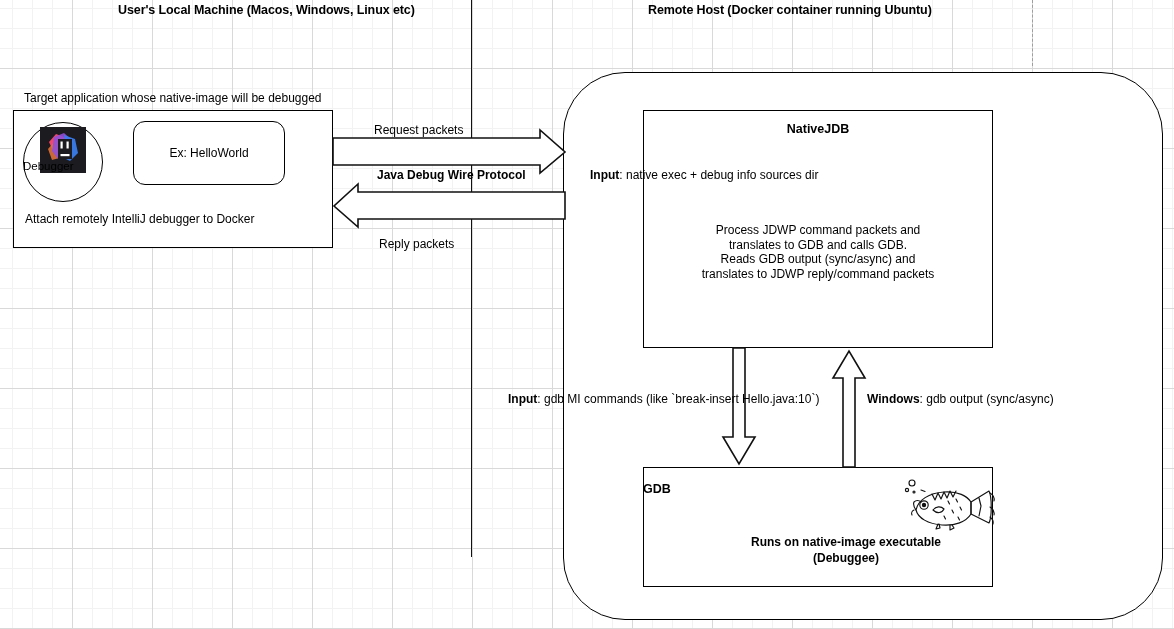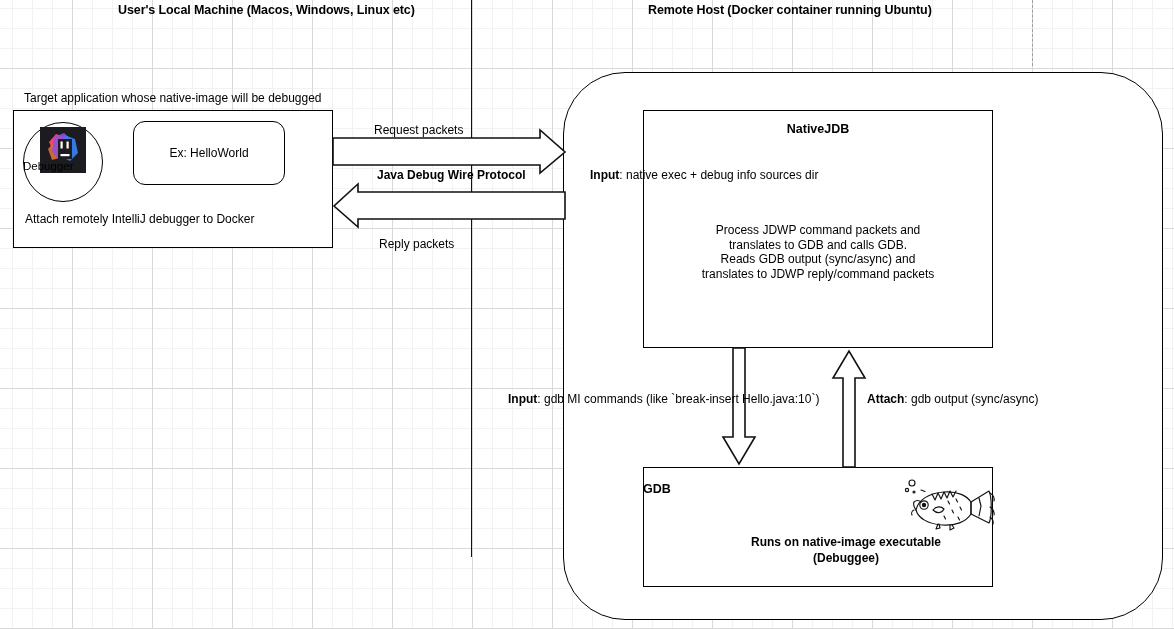--- a/index.html
+++ b/index.html
@@ -304,16 +304,16 @@
 
   <div class="abs lbl lbl-jdwp">Java Debug Wire Protocol</div>
 
   <div class="abs lbl lbl-reply">Reply packets</div>
 
   <div class="abs lbl lbl-gdbin">
     <b>Input</b><span>: gdb MI commands (like `break-insert Hello.java:10`)</span>
   </div>
 
   <div class="abs lbl lbl-gdbout">
-    <b>Attach</b><span>: gdb output (sync/async)</span>
+    <b>Windows</b><span>: gdb output (sync/async)</span>
   </div>
 
 </div>
 
 </body></html>

